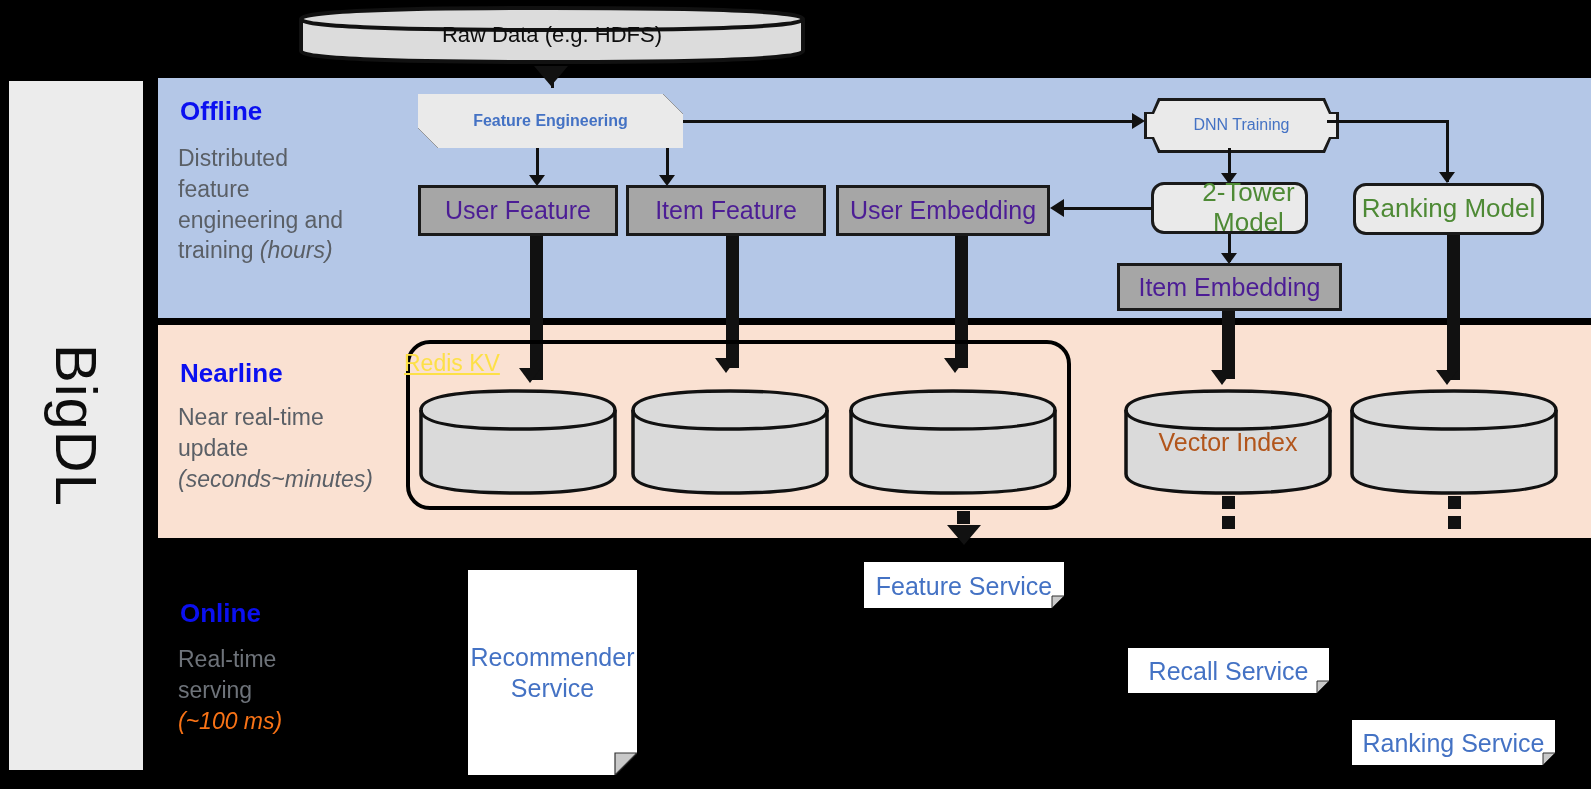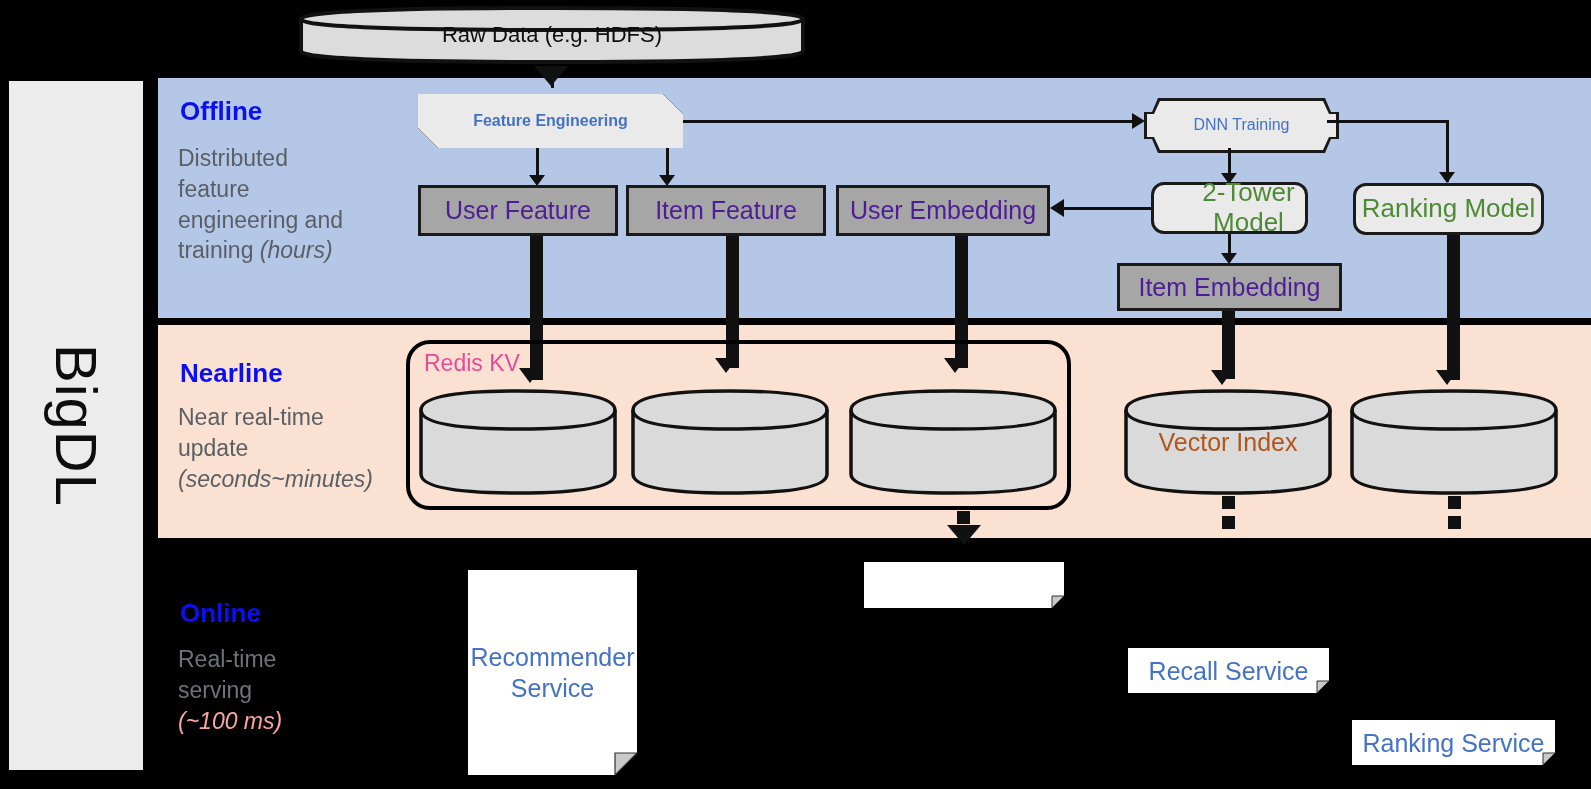--- a/index.html
+++ b/index.html
@@ -34,21 +34,21 @@
   
   .band-title { position:absolute; font-size:26px; font-weight:bold; color:#0b10f0; }
   .band-sub   { position:absolute; font-size:23px; color:#5a5f66; line-height:1.34; width:235px; }
   .band-sub i { font-style:italic; }
   #t-offline  { left:180px; top:96px; }
   #s-offline  { left:178px; top:143px; }
   #t-nearline { left:180px; top:358px; }
   #s-nearline { left:178px; top:402px; }
   #t-online   { left:180px; top:598px; }
   #s-online   { left:178px; top:644px; color:#6e737a; }
-  #s-online i { color:#fca5a5; }
+  #s-online i { color:#f97316; }
 
   
   .node {
     position:absolute; display:flex; align-items:center; justify-content:center;
     text-align:center; line-height:1.15;
   }
   .box-gray {
     background:#a6a6a6; border:3px solid #1a1a1a; color:#4c1d95; font-size:25px;
   }
   .box-lt {
@@ -93,21 +93,21 @@
     position:absolute; left:0; right:0; top:50%; transform:translateY(-50%);
     text-align:center; font-size:25px; pointer-events:none;
   }
   #rawdata .cyl-label { font-size:22px; color:#0d0d0d; }
 
   
   #redis-box {
     position:absolute; left:406px; top:340px; width:665px; height:170px;
     border:4px solid #000; border-radius:24px; background:transparent;
   }
-  #redis-label { position:absolute; left:424px; top:350px; font-size:23px; color:#ec4899; }
+  #redis-label { position:absolute; left:404px; top:350px; font-size:23px; color:#fde047;text-decoration:underline; }
 
   
   .doc { position:absolute; }
   .doc svg { display:block; width:100%; height:100%; }
   .doc .doc-label {
     position:absolute; left:0; right:0; text-align:center;
     color:#4472c4; pointer-events:none; line-height:1.22;
   }
 
   
@@ -303,20 +303,21 @@
 
   <div class="dashsq" style="left:957px; top:511px;"></div>
   <div class="arrowhead-down big" style="left:947px; top:525px;"></div>
 
   <div class="doc" style="left:864px; top:562px; width:200px; height:46px;">
     <svg viewBox="0 0 200 46" preserveAspectRatio="none">
       <path d="M0,0 L200,0 L200,34 L188,46 L0,46 Z" fill="#ffffff"></path>
       <path d="M200,34 L188,46 L188,34 Z" fill="#9a9a9a"></path>
       <path d="M188,34 L200,34 L188,46 Z" fill="#c9c9c9" stroke="#333" stroke-width="1"></path>
     </svg>
+    <div class="doc-label" style="top:9px; font-size:25px;">Feature Service</div>
   </div>
 
   <div class="doc" style="left:468px; top:570px; width:169px; height:205px;">
     <svg viewBox="0 0 169 205" preserveAspectRatio="none">
       <path d="M0,0 L169,0 L169,183 L147,205 L0,205 Z" fill="#ffffff"></path>
       <path d="M147,183 L169,183 L147,205 Z" fill="#c9c9c9" stroke="#333" stroke-width="1.2"></path>
     </svg>
     <div class="doc-label" style="top:72px; font-size:25px;">
       <span>Recommender</span><br>
       <span>Service</span>

